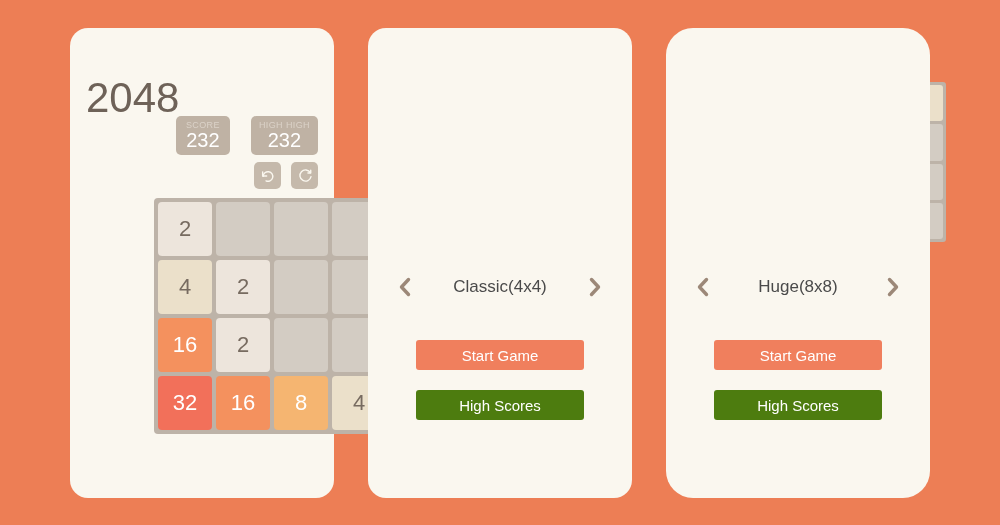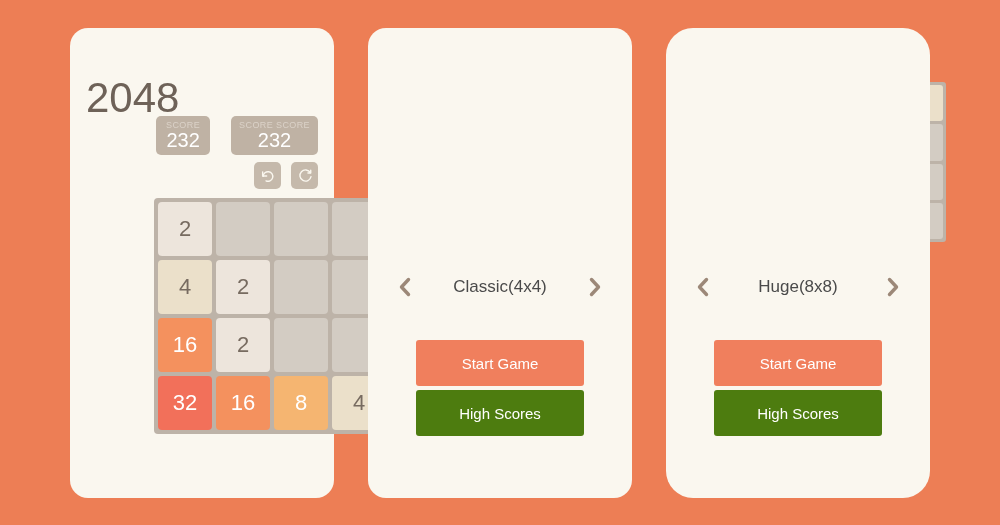--- a/index.html
+++ b/index.html
@@ -162,21 +162,21 @@
     font-size: 17px;
     color: #4A4A4A;
     white-space: nowrap;
   }
 
   
   .btn {
     position: absolute;
     left: 48px;
     width: 168px;
-    height: 46px;
+    height: 30px;
     border-radius: 3px;
     display: flex;
     align-items: center;
     justify-content: center;
     font-size: 15px;
     color: #FFFFFF;
   }
   .btn-start  { top: 312px; background: #F07F5D; }
   .btn-scores { top: 362px; background: #4d7c0f; }
 </style>
@@ -189,21 +189,21 @@
 
     <div class="home-header">
       <div class="game-title">2048</div>
 
       <div class="score-group">
         <div class="score-box">
           <span class="score-label">SCORE</span>
           <span class="score-value">232</span>
         </div>
         <div class="score-box">
-          <span class="score-label">SCORE SCORE</span>
+          <span class="score-label">HIGH HIGH</span>
           <span class="score-value">232</span>
         </div>
       </div>
     </div>
 
     <div class="icon-btn-row">
       <div class="icon-btn">
         <svg width="16" height="16" viewBox="0 0 24 24" fill="none" stroke="#FAF7EF" stroke-width="2.1" stroke-linecap="round" stroke-linejoin="round">
           <path d="M4 6 L4 12 L10 12"></path>
           <path d="M4.8 12.6 A7.2 7.2 0 1 1 9 19.3"></path>

